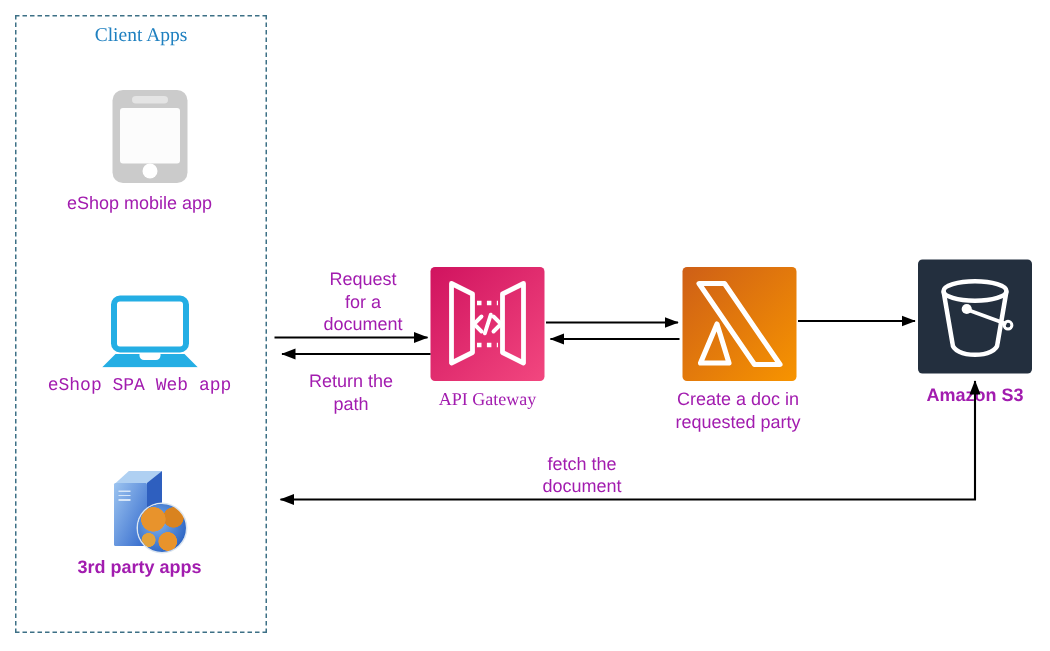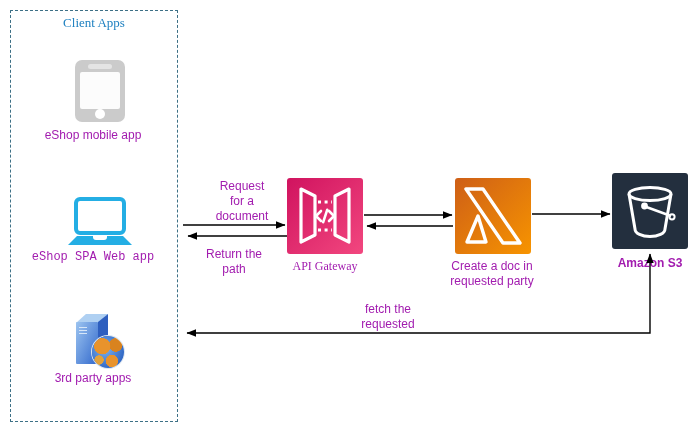--- a/index.html
+++ b/index.html
@@ -72,21 +72,21 @@
   </div>
   <div class="lbl" style="left:10px;top:250px;width:166px;font-family:Liberation Mono, monospace;">eShop SPA Web app</div>
 
   <div class="abs tower">
     <div class="topface"></div>
     <div class="sideface"></div>
     <div class="frontface"></div>
     <div class="vents"></div>
     <div class="globe"></div>
   </div>
-  <div class="lbl" style="left:10px;top:371px;width:166px;">3rd party apps</div>
+  <div class="lbl" style="left:10px;top:371px;width:166px;font-weight:bold;">3rd party apps</div>
 
   <div class="abs aws-node node-apigw">
     <svg viewBox="0 0 76 76">
       <g stroke="#FFFFFF" fill="none" stroke-width="3.2" stroke-linejoin="round">
         <path d="M14,11 L28,18 L28,57 L14,64 Z"></path>
         <path d="M62,11 L48,18 L48,57 L62,64 Z"></path>
         <path d="M31,24 L45,24" stroke-width="3" stroke-dasharray="3,3.6"></path>
         <path d="M31,52 L45,52" stroke-width="3" stroke-dasharray="3,3.6"></path>
       </g>
       <g stroke="#FFFFFF" fill="none" stroke-width="2.6" stroke-linecap="round" stroke-linejoin="round">
@@ -121,21 +121,21 @@
     </svg>
   </div>
   <div class="lbl bold" style="left:600px;top:256px;width:100px;">Amazon S3</div>
 
   <div class="lbl pre" style="left:200px;top:167px;width:84px;margin-top:12px;">Request
 for a
 document</div>
   <div class="lbl pre" style="left:192px;top:247px;width:84px;">Return the
 path</div>
   <div class="lbl pre" style="left:330px;top:302px;width:116px;">fetch the
-requested</div>
+document</div>
 
   <svg class="abs arrows" width="700" height="434" viewBox="0 0 700 434">
     <defs>
       <marker id="ah" viewBox="0 0 10 10" refX="9" refY="5" markerWidth="10" markerHeight="10" markerUnits="userSpaceOnUse" orient="auto-start-reverse">
         <path d="M0,1.3 L9.5,5 L0,8.7 Z" fill="#000"></path>
       </marker>
     </defs>
     <g stroke="#000" stroke-width="1.4" fill="none">
       <line x1="183" y1="225" x2="285" y2="225" marker-end="url(#ah)"></line>
       <line x1="287" y1="236" x2="188" y2="236" marker-end="url(#ah)"></line>

